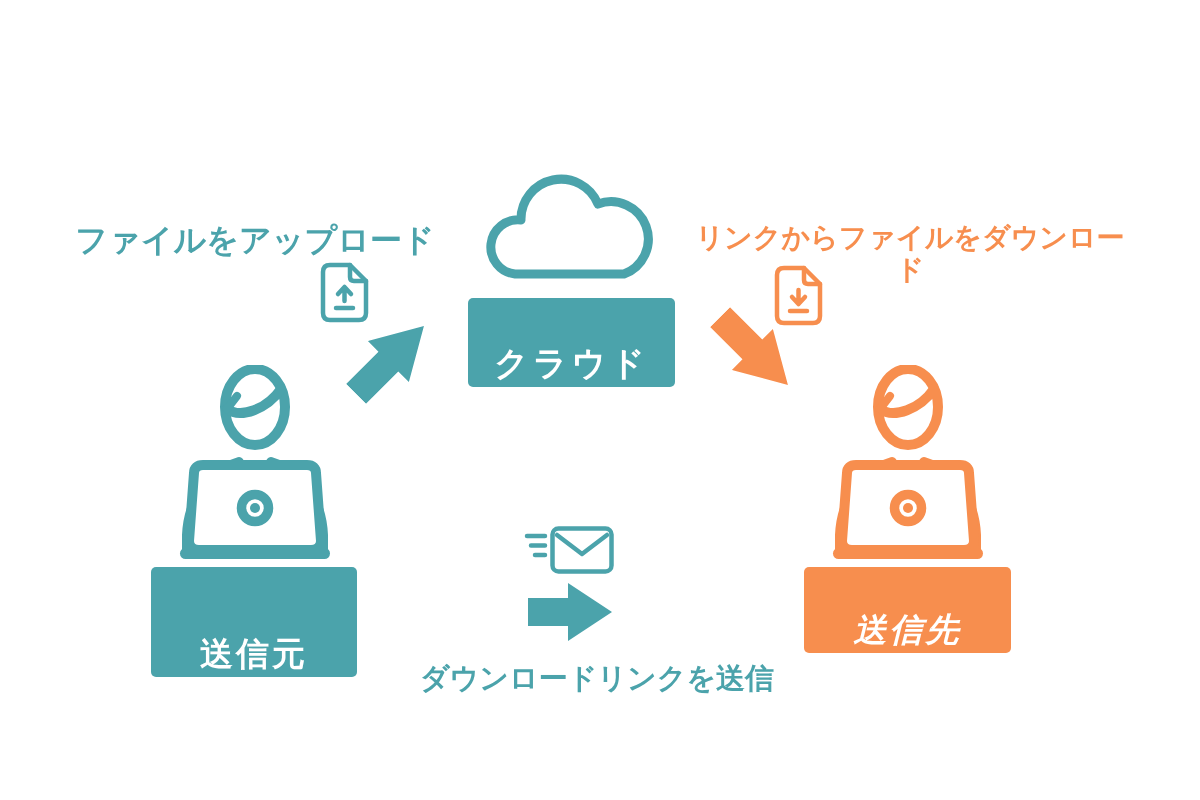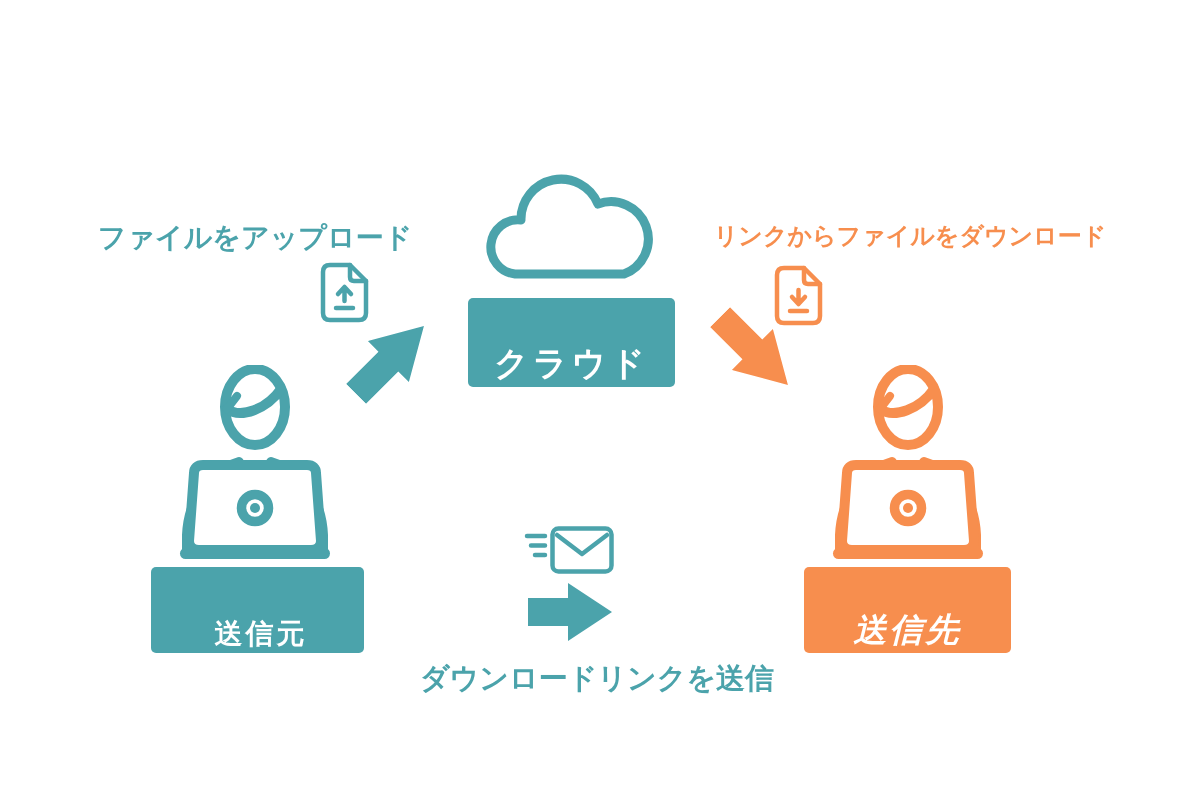--- a/index.html
+++ b/index.html
@@ -42,40 +42,40 @@
   <div class="abs teal" style="left:475px;top:156px;width:190px;height:140px;">
     <svg viewBox="0 0 190 140" width="190" height="140">
       <path d="M 40 118 A 27 27 0 0 1 46 64 A 40 40 0 0 1 123 48 A 31 31 0 0 1 149 118 Z" fill="#fff" stroke="currentColor" stroke-width="9" stroke-linejoin="round" stroke-linecap="round"></path>
     </svg>
   </div>
 
   <div class="node-box bg-teal" style="left:468px;top:298px;width:207px;height:89px;font-size:34px;letter-spacing:4px;">
     <span>クラウド</span>
   </div>
 
-  <div class="flow-label teal" style="left:60px;top:222px;width:390px;font-size:28px;">ファイルをアップロード</div>
+  <div class="flow-label teal" style="left:60px;top:222px;width:390px;font-size:32px;">ファイルをアップロード</div>
 
   <div class="abs teal" style="left:314px;top:261px;width:56px;height:62px;">
     <svg viewBox="0 0 56 62" width="56" height="62">
       <g fill="none" stroke="currentColor" stroke-width="4.5" stroke-linecap="round" stroke-linejoin="round">
         <path d="M 9 11 C 9 6.5 11.5 4 16 4 L 36 4 L 52 20 L 52 52 C 52 56.5 49.5 59 45 59 L 16 59 C 11.5 59 9 56.5 9 52 Z" fill="#fff"></path>
         <path d="M 36 4 L 36 16 C 36 18.5 37.5 20 40 20 L 52 20"></path>
         <path d="M 30.5 40 L 30.5 27 M 24 33 L 30.5 26 L 37 33"></path>
         <path d="M 22 47 L 39 47"></path>
       </g>
     </svg>
   </div>
 
   <div class="abs teal" style="left:342px;top:331px;width:96px;height:58px;transform:rotate(-45deg);">
     <svg viewBox="0 0 84 58" width="96" height="58" preserveAspectRatio="none">
       <polygon points="0,15 40,15 40,0 84,29 40,58 40,43 0,43" fill="currentColor"></polygon>
     </svg>
   </div>
 
-  <div class="flow-label orange" style="left:690px;top:222px;width:440px;font-size:24px;">リンクからファイルをダウンロード</div>
+  <div class="flow-label orange" style="left:690px;top:222px;width:440px;font-size:28px;">リンクからファイルをダウンロード</div>
 
   <div class="abs orange" style="left:768px;top:264px;width:56px;height:62px;">
     <svg viewBox="0 0 56 62" width="56" height="62">
       <g fill="none" stroke="currentColor" stroke-width="4.5" stroke-linecap="round" stroke-linejoin="round">
         <path d="M 9 11 C 9 6.5 11.5 4 16 4 L 36 4 L 52 20 L 52 52 C 52 56.5 49.5 59 45 59 L 16 59 C 11.5 59 9 56.5 9 52 Z" fill="#fff"></path>
         <path d="M 36 4 L 36 16 C 36 18.5 37.5 20 40 20 L 52 20"></path>
         <path d="M 30.5 26 L 30.5 39 M 24 33 L 30.5 40 L 37 33"></path>
         <path d="M 22 47 L 39 47"></path>
       </g>
     </svg>
@@ -95,21 +95,21 @@
         <path d="M 50 44 C 64 54 90 44 104 24" fill="none"></path>
         <path d="M 50 44 L 60 31" fill="none" stroke-width="8"></path>
         <path d="M 26 100 L 130 100 C 136 100 139 103 139 108 L 144 176 C 144 182 140 185 134 185 L 22 185 C 16 185 12 182 12 176 L 17 108 C 17 103 20 100 26 100 Z"></path>
         <circle cx="78" cy="143" r="13.5" stroke-width="9.5"></circle>
       </g>
       <circle cx="78" cy="143" r="5" fill="currentColor"></circle>
       <rect x="3" y="183" width="150" height="11" rx="5.5" fill="currentColor"></rect>
     </svg>
   </div>
 
-  <div class="node-box bg-teal" style="left:151px;top:567px;width:206px;height:86px;font-size:28px;letter-spacing:3px;padding-left:7px;">
+  <div class="node-box bg-teal" style="left:151px;top:567px;width:206px;height:110px;font-size:33px;letter-spacing:3px;">
     <span>送信元</span>
   </div>
 
   <div class="abs orange" style="left:830px;top:365px;width:156px;height:196px;">
     <svg viewBox="0 0 156 196" width="156" height="196">
       <g fill="#fff" stroke="currentColor" stroke-width="10" stroke-linecap="round" stroke-linejoin="round">
         <path d="M 10 170 C 12 126 40 103 62 97 C 66 111 90 111 94 97 C 116 103 144 126 146 170 L 146 188 L 10 188 Z"></path>
         <ellipse cx="78" cy="42" rx="30" ry="38"></ellipse>
         <path d="M 50 44 C 64 54 90 44 104 24" fill="none"></path>
         <path d="M 50 44 L 60 31" fill="none" stroke-width="8"></path>

